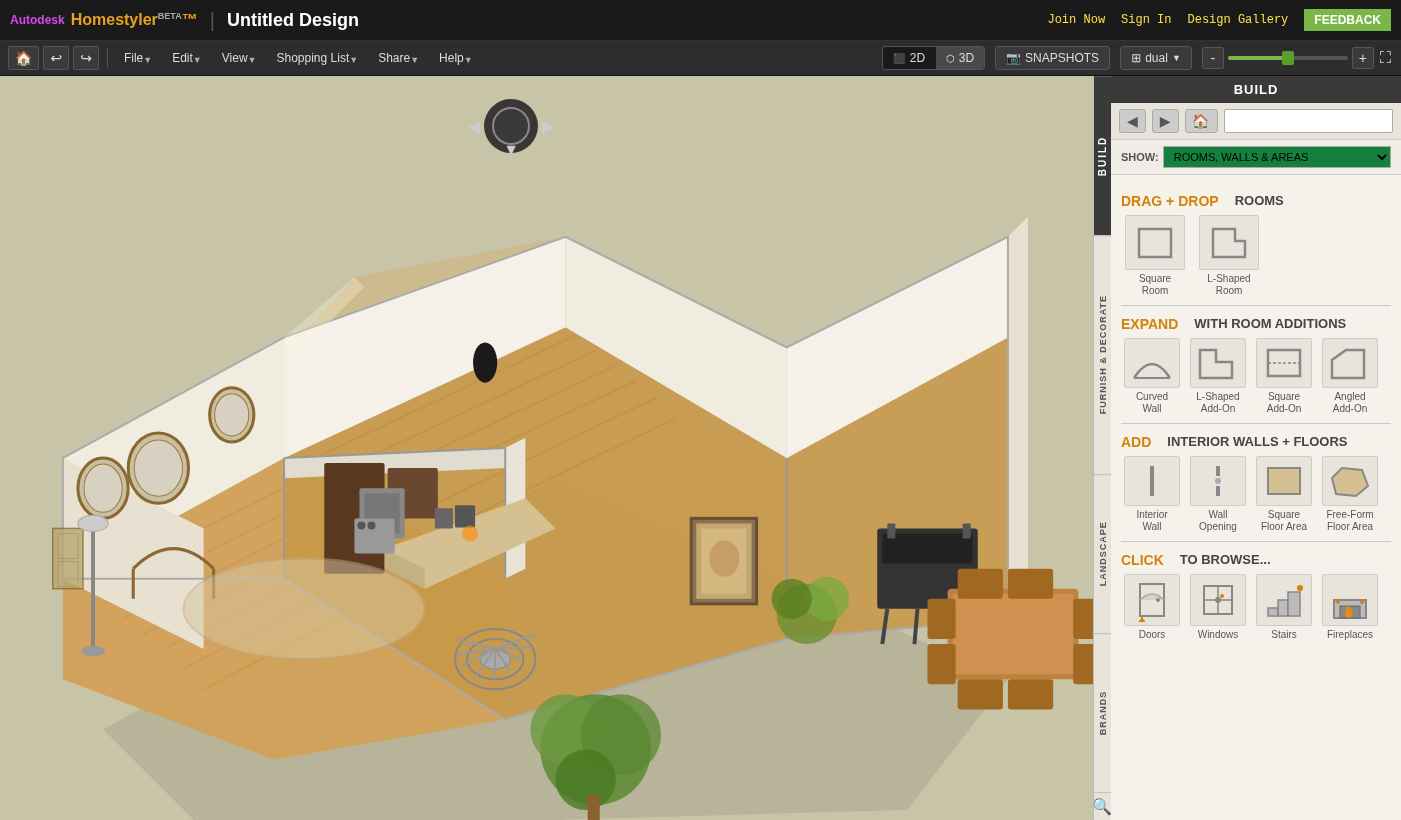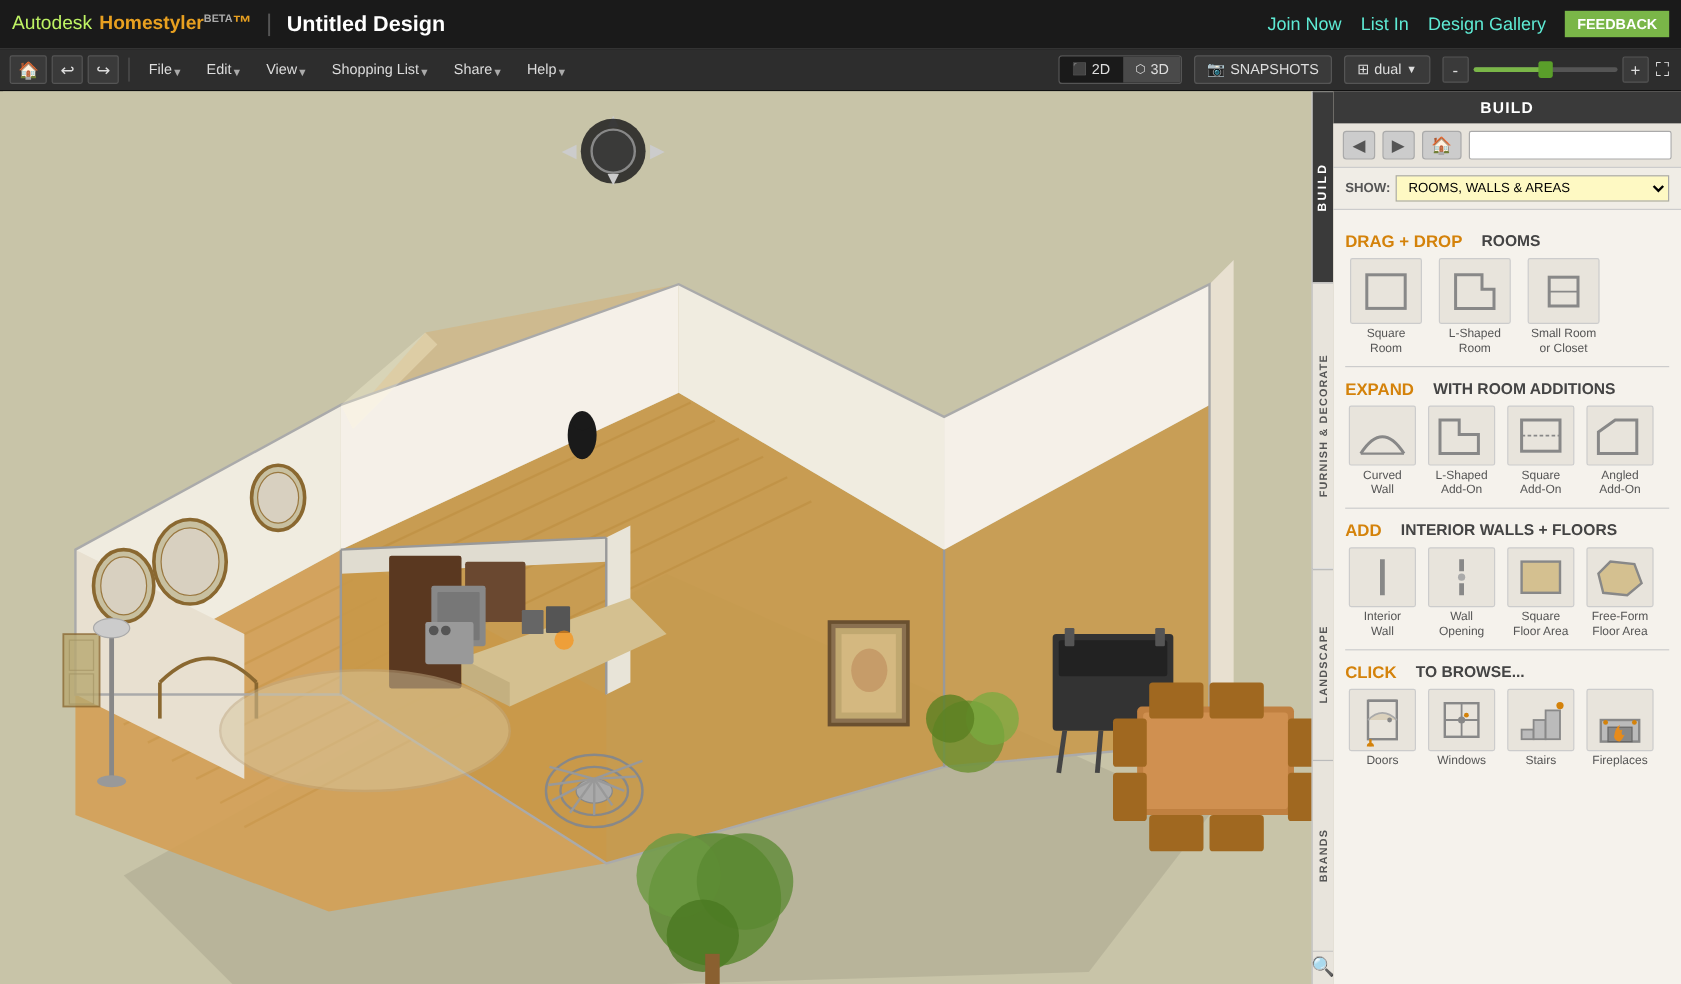--- a/index.html
+++ b/index.html
@@ -13,23 +13,23 @@
       align-items: center;
       padding: 0 10px;
       border-bottom: 1px solid #333;
     }
     #topbar .logo {
       display: flex;
       align-items: center;
       gap: 6px;
     }
     #topbar .logo .autodesk {
-      color: #bef264;
-      font-size: 16px;
-      font-weight: normal;
+      color: #d946ef;
+      font-size: 12px;
+      font-weight: bold;
     }
     #topbar .logo .homestyler {
       color: #e8a020;
       font-size: 16px;
       font-weight: bold;
     }
     #topbar .logo .beta {
       color: #aaa;
       font-size: 9px;
       vertical-align: super;
@@ -44,24 +44,25 @@
       font-size: 18px;
       font-weight: bold;
     }
     #topbar .spacer { flex: 1; }
     #topbar .nav-links {
       display: flex;
       align-items: center;
       gap: 16px;
     }
     #topbar .nav-links a {
-      color: #5eead4;
-      font-size: 15px;
+      color: #fde047;
+      font-size: 12px;
       text-decoration: none;
       cursor: pointer;
+      font-family: Liberation Mono, monospace;
     }
     #topbar .feedback-btn {
       background: #7ab648;
       color: #fff;
       font-size: 12px;
       font-weight: bold;
       padding: 4px 10px;
       border: none;
       cursor: pointer;
       text-transform: uppercase;
@@ -343,21 +344,21 @@
       border-bottom: 1px solid #ccc;
     }
     .show-label {
       font-size: 11px;
       color: #555;
       font-weight: bold;
     }
     .show-select {
       flex: 1;
       border: 1px solid #aaa;
-      background: #fef9c3;
+      background: #15803d;
       font-size: 11px;
       padding: 3px 6px;
       cursor: pointer;
     }
 
     
     .panel-content {
       flex: 1;
       overflow-y: auto;
       padding: 8px 10px;
@@ -493,21 +494,21 @@
     <span class="autodesk">Autodesk</span>
     <span class="homestyler">
       <span>Homestyler</span><sup class="beta">BETA</sup>™
     </span>
   </div>
   <span class="divider">|</span>
   <span class="title">Untitled Design</span>
   <div class="spacer"></div>
   <div class="nav-links">
     <a>Join Now</a>
-    <a>List In</a>
+    <a>Sign In</a>
     <a>Design Gallery</a>
     <button class="feedback-btn">FEEDBACK</button>
   </div>
 </div>
 
 <div id="toolbar">
   <button class="toolbar-icon-btn">🏠</button>
   <button class="toolbar-icon-btn">↩</button>
   <button class="toolbar-icon-btn">↪</button>
   <div class="toolbar-sep"></div>
@@ -783,29 +784,20 @@
 
         <div class="item-cell">
           <div class="item-icon-box">
             <svg width="44" height="40" viewBox="0 0 44 40">
               <polygon points="6,6 28,6 28,18 38,18 38,34 6,34" fill="none" stroke="#888" stroke-width="2.5"></polygon>
             </svg>
           </div>
           <span class="item-label">L-Shaped<br>Room</span>
         </div>
 
-        <div class="item-cell">
-          <div class="item-icon-box">
-            <svg width="44" height="40" viewBox="0 0 44 40">
-              <rect x="10" y="8" width="24" height="24" fill="none" stroke="#888" stroke-width="2.5"></rect>
-              <line x1="10" y1="20" x2="34" y2="20" stroke="#888" stroke-width="1.5"></line>
-            </svg>
-          </div>
-          <span class="item-label">Small Room<br>or Closet</span>
-        </div>
       </div>
 
       <div class="panel-divider"></div>
 
       <div class="section-header">
         <span class="section-title-orange">EXPAND</span>
         <span class="section-title-dark">WITH ROOM ADDITIONS</span>
       </div>
       <div class="items-grid-4">
 

